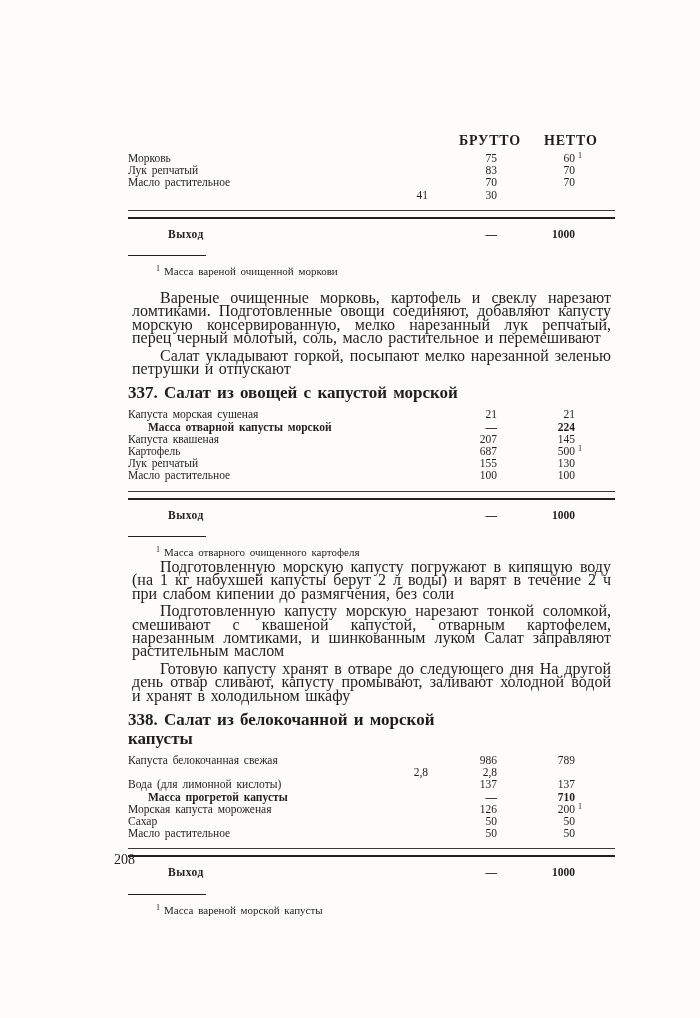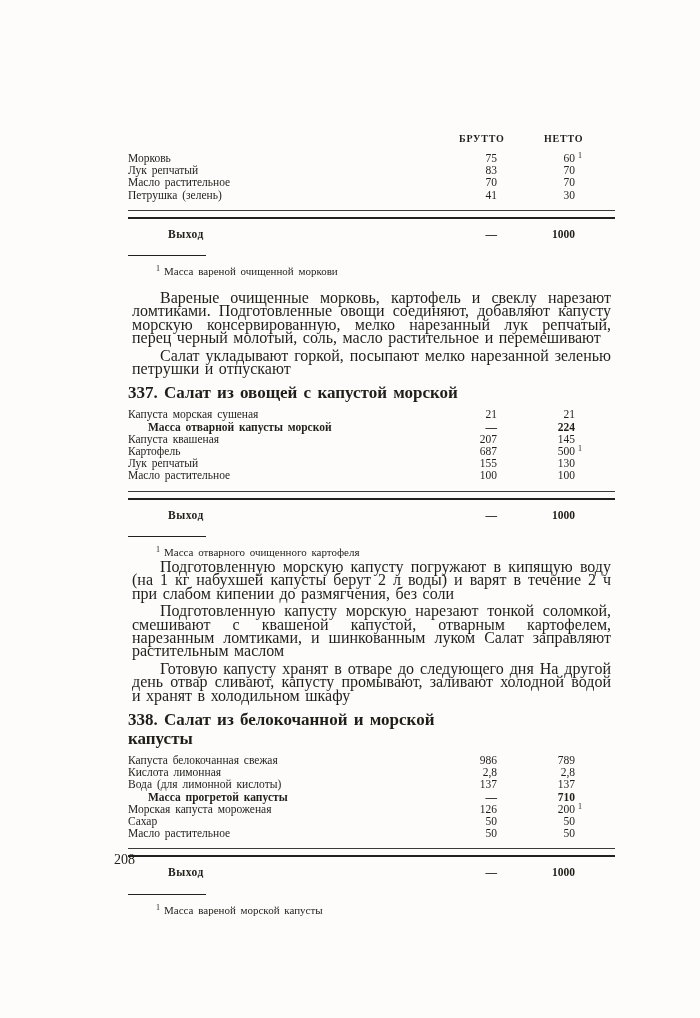--- a/index.html
+++ b/index.html
@@ -11,21 +11,21 @@
     position:relative;
     overflow:hidden;
   }
   .content {
     position:absolute; left:128px; top:133px; width:487px;
   }
   
   .cols { position:relative; height:13px; margin-bottom:6px; }
   .cols .hdr {
     position:absolute; top:0;
-    font-size:10px; font-weight:bold; letter-spacing:0.8px;
+    font-size:14px; font-weight:bold; letter-spacing:0.8px;
   }
   .cols .hdr-brutto { left:331px; }
   .cols .hdr-netto  { left:416px; }
 
   
   .t-row {
     display:grid;
     grid-template-columns:300px 69px 78px 14px;
     font-size:11.5px; line-height:12.2px;
     word-spacing:2px;
@@ -103,21 +103,20 @@
       <span class="num">70</span>
       <span class="supcol"></span>
     </div>
     <div class="t-row">
       <span class="name">Масло растительное</span>
       <span class="num">70</span>
       <span class="num">70</span>
       <span class="supcol"></span>
     </div>
     <div class="t-row">
-      <span class="name">Петрушка (зелень)</span>
       <span class="num">41</span>
       <span class="num">30</span>
       <span class="supcol"></span>
     </div>
   </div>
 
   <div class="rule"></div>
 
   <div class="t-row vyhod">
     <span class="name">Выход</span>
@@ -196,21 +195,20 @@
   <h2 class="recipe-title two-line">338. Салат из белокочанной и морской капусты</h2>
 
   <div class="t-body">
     <div class="t-row">
       <span class="name">Капуста белокочанная свежая</span>
       <span class="num">986</span>
       <span class="num">789</span>
       <span class="supcol"></span>
     </div>
     <div class="t-row">
-      <span class="name">Кислота лимонная</span>
       <span class="num">2,8</span>
       <span class="num">2,8</span>
       <span class="supcol"></span>
     </div>
     <div class="t-row">
       <span class="name">Вода (для лимонной кислоты)</span>
       <span class="num">137</span>
       <span class="num">137</span>
       <span class="supcol"></span>
     </div>

